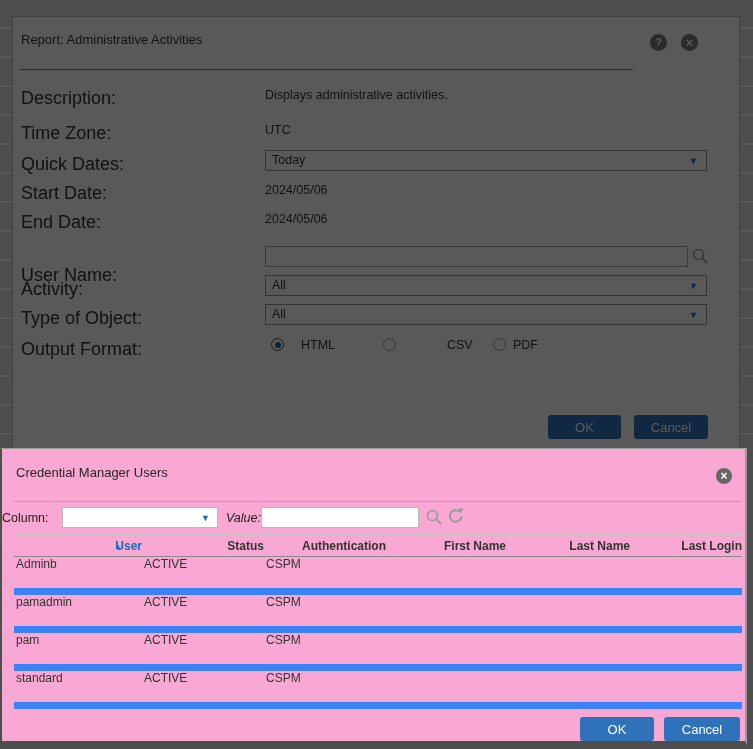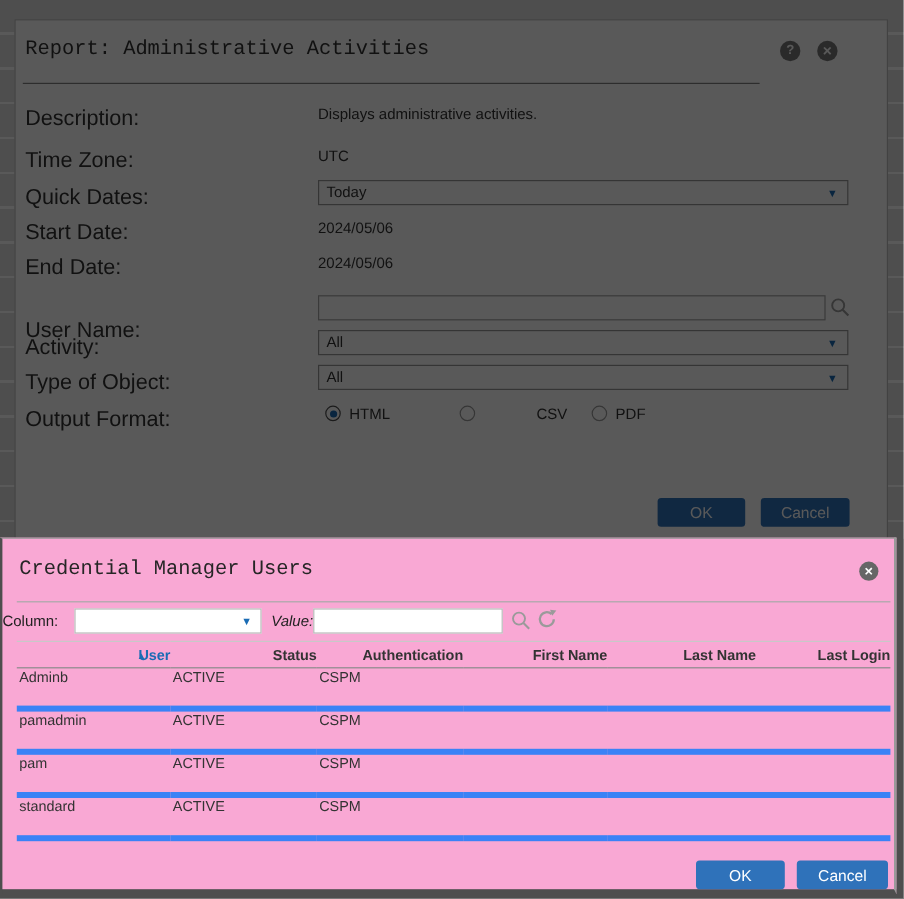--- a/index.html
+++ b/index.html
@@ -8,21 +8,21 @@
 
   
   .edge-lines { position:absolute; top:0; height:449px; width:17px;
     background:repeating-linear-gradient(to bottom, #e0e0e0 0 27px, #ffffff 27px 29px); }
   .edge-left { left:0; }
   .edge-right { left:736px; width:17px; }
 
   
   .report-dialog { position:absolute; left:12px; top:16px; width:728px; height:433px;
     background:#fff; border:1px solid #bdbdbd; }
-  .dlg-title { position:absolute; font-size:17px; color:#333; white-space:nowrap;font-family:Liberation Mono, monospace; }
+  .dlg-title { position:absolute; font-size:13px; color:#333; white-space:nowrap; }
   .report-dialog .dlg-title { left:8px; top:15px; }
   .round-icon { position:absolute; width:17px; height:17px; border-radius:50%;
     background:#7a7a7a; color:#fff; text-align:center; line-height:17px;
     font-size:11px; font-weight:bold; cursor:pointer; }
   .report-dialog .help { left:637px; top:17px; }
   .report-dialog .close { left:668px; top:17px; font-size:13px; }
   .title-rule { position:absolute; left:6px; top:52px; width:614px; height:1px; background:#808080; }
 
   .flabel { position:absolute; left:8px; font-size:18px; color:#333; white-space:nowrap; }
   .fvalue { position:absolute; left:252px; font-size:12.5px; color:#333; white-space:nowrap; }
@@ -68,21 +68,21 @@
     border:1px solid #b9b9b9; background:#fff; cursor:pointer; }
   .flt-select .arr { position:absolute; right:7px; top:5px; font-size:9px; color:#1a6cb4; line-height:10px; }
 
   .users-table { position:absolute; left:12px; top:85px; width:728px;
     border-collapse:collapse; table-layout:fixed; font-size:12px; }
   .users-table th { height:22px; text-align:right; font-weight:bold; color:#333;
     border-top:1px solid #c8c8c8; border-bottom:1px solid #8a8a8a;
     padding:0 0 0 2px; position:relative; cursor:pointer; white-space:nowrap; }
   .users-table th.user-col { color:#1a6cb4; }
   .users-table th .sort { position:absolute; left:100px; top:7px; font-size:8px; color:#1a6cb4; }
-  .users-table td { height:21px; color:#333; border-bottom:5px solid #3b82f6;
+  .users-table td { height:21px; color:#333; border-bottom:7px solid #3b82f6;
     padding:0 0 17px 2px; white-space:nowrap; overflow:hidden; }
   .users-table tr { cursor:pointer; }
 
   .users-dialog .btn { top:268px; }
 </style>
 </head>
 <body>
 
 <div class="edge-lines edge-left"></div>
 <div class="edge-lines edge-right"></div>
@@ -127,21 +127,21 @@
   </div>
 
   <div class="flabel" style="top:291px">Type of Object:</div>
   <div class="sel" style="top:287px">
     <span>All</span>
     <span class="arr">▼</span>
   </div>
 
   <div class="flabel" style="top:322px">Output Format:</div>
   <div class="radio selected" style="left:258px; top:321px;"></div>
-  <div class="radio-label" style="left:278px; top:321px;">HTML</div>
+  <div class="radio-label" style="left:288px; top:321px;">HTML</div>
   <div class="radio" style="left:370px; top:321px;"></div>
   <div class="radio-label" style="left:390px; top:321px;margin-left:44px;">CSV</div>
   <div class="radio" style="left:480px; top:321px;"></div>
   <div class="radio-label" style="left:500px; top:321px;">PDF</div>
 
   <button class="btn" style="left:535px; top:398px; width:73px;">OK</button>
   <button class="btn" style="left:621px; top:398px; width:74px;">Cancel</button>
 </div>
 
 <div class="dim-overlay"></div>

